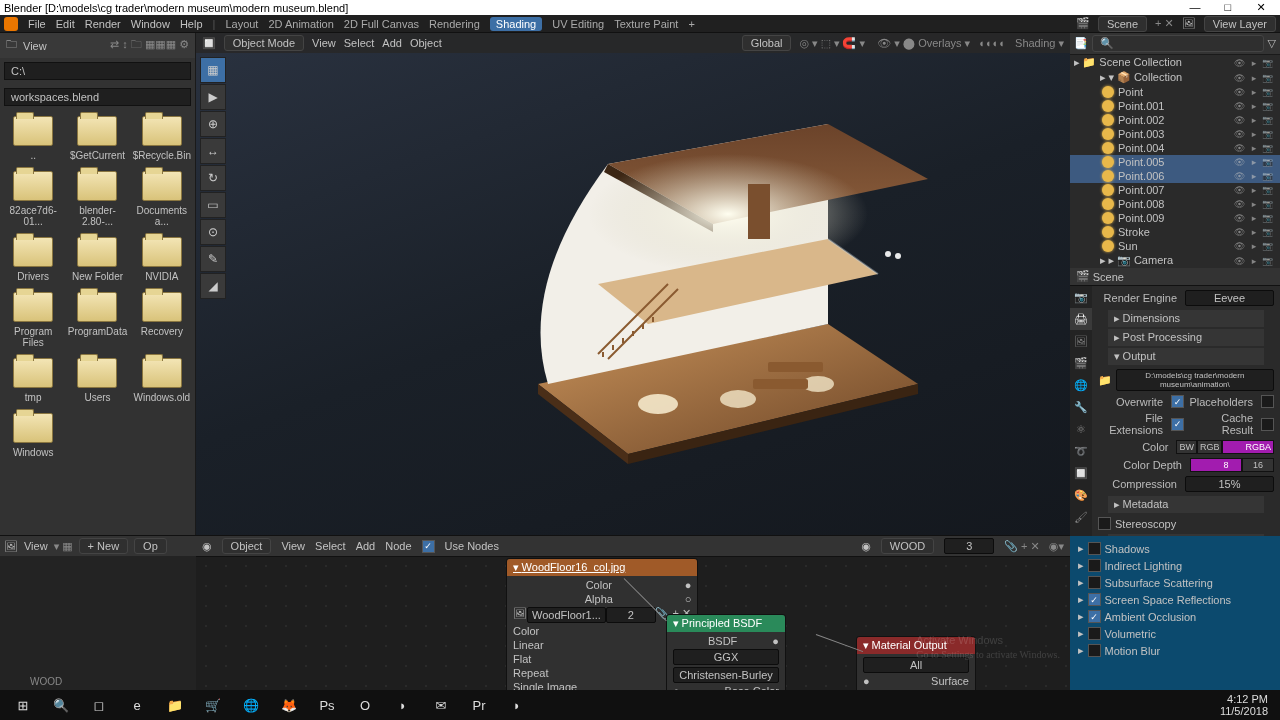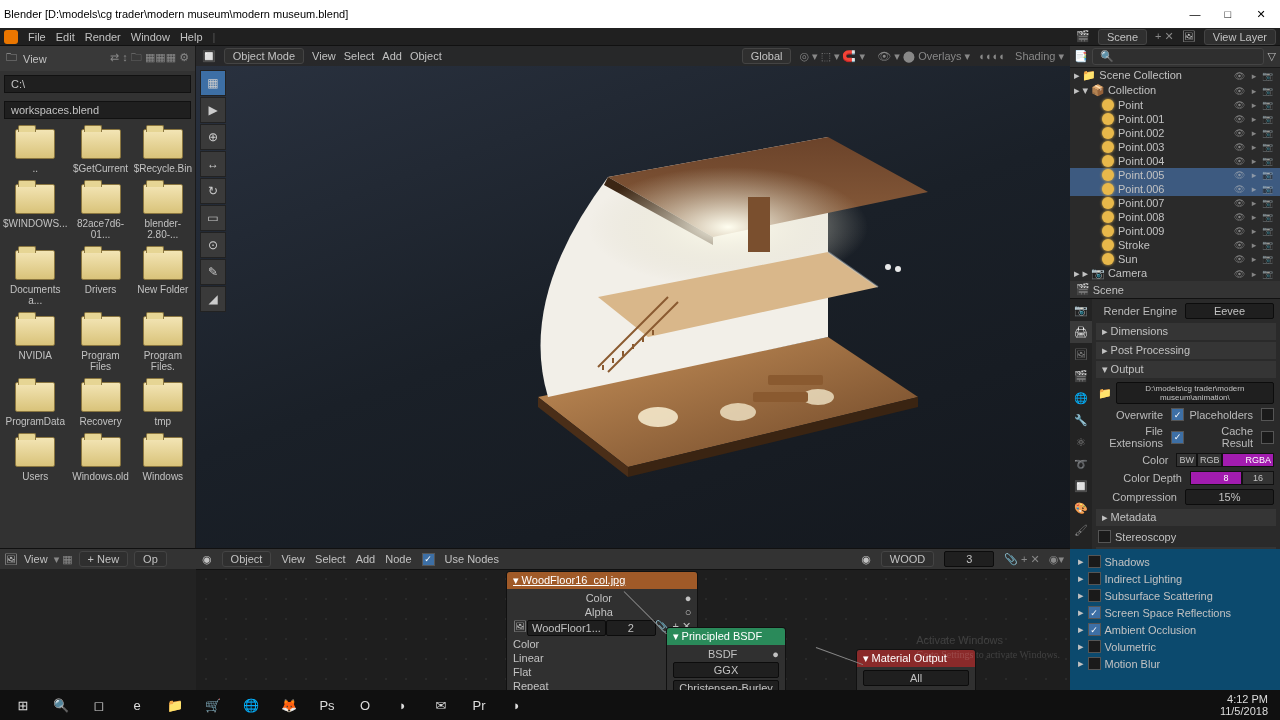--- a/index.html
+++ b/index.html
@@ -1,18 +1,18 @@
 <!DOCTYPE html>
 <html><head>
 <meta charset="utf-8">
 <style>
 * { margin:0; padding:0; box-sizing:border-box; font-family:"Segoe UI",Arial,sans-serif; font-size:11px; }
 body { width:1280px; height:720px; background:#232323; color:#c2c2c2; overflow:hidden; position:relative; }
 .row { display:flex; align-items:center; }
-.titlebar { height:28px; background:#fff; color:#000; padding:0 4px; justify-content:space-between; }
+.titlebar { height:15px; background:#fff; color:#000; padding:0 4px; justify-content:space-between; }
 .titlebar .wbtns span { display:inline-block; width:30px; text-align:center; }
 .topbar { height:18px; background:#202020; border-bottom:1px solid #111; padding:0 4px; gap:10px; }
 .topbar .logo { width:14px; height:14px; background:#ea7600; border-radius:3px; }
 .topbar .ws { gap:10px; color:#aaa; }
 .topbar .ws span { cursor:pointer; }
 .topbar .ws .active { background:#3d6fa5; color:#fff; padding:1px 6px; border-radius:3px; }
 .topbar .right { margin-left:auto; gap:8px; }
 .pill { background:#2f2f2f; border:1px solid #444; border-radius:3px; padding:1px 8px; }
 .main { display:flex; height:502px; }
 .filebrowser { width:196px; background:#323232; border-right:1px solid #1a1a1a; display:flex; flex-direction:column; }
@@ -26,40 +26,40 @@
 .vp-hdr { position:absolute; top:0; left:0; right:0; height:20px; background:rgba(40,40,40,0.9); padding:0 6px; gap:8px; z-index:3; }
 .vp-tools { position:absolute; top:24px; left:4px; width:26px; z-index:3; }
 .vp-tools div { width:26px; height:26px; background:#3a3a3a; border:1px solid #222; margin-bottom:1px; color:#ccc; display:flex; align-items:center; justify-content:center; font-size:12px; }
 .vp-tools .active { background:#3d6fa5; }
 .house { position:absolute; left:54%; top:48%; transform:translate(-50%,-50%); width:540px; height:380px; }
 .outliner { width:210px; background:#2a2a2a; display:flex; flex-direction:column; }
 .ol-top { background:#333; padding:2px 4px; gap:4px; border-bottom:1px solid #1a1a1a; }
 .tree { font-size:10.5px; }
 .tree .trow { padding:1px 4px; display:flex; align-items:center; gap:4px; }
 .tree .trow.sel { background:#3d5a80; }
-.tree .ind1 { padding-left:4px;text-align:right; }
+.tree .ind1 { padding-left:30px;text-align:right; }
 .tree .ind2 { padding-left:32px; }
 .tree .ico { width:12px; height:12px; border-radius:50%; display:inline-block; }
 .tree .lamp { background:#e8b84a; box-shadow:0 0 3px #e8b84a; }
 .tree .spacer { flex:1; }
 .tree .tog { opacity:0.6; font-size:9px; letter-spacing:2px; }
 .props { width:210px; background:#2a2a2a; }
 .props-hdr { background:#333; padding:2px 6px; border-bottom:1px solid #111; }
 .props-body { display:flex; height:472px; }
 .props-tabs { width:22px; background:#232323; }
 .props-tabs div { width:22px; height:22px; display:flex; align-items:center; justify-content:center; color:#888; font-size:11px; }
 .props-tabs .active { background:#3a3a3a; color:#fff; }
 .props-panel { flex:1; overflow:hidden; padding:2px 4px; font-size:10px; }
 .prow { padding:2px 2px; display:flex; align-items:center; gap:4px; }
 .plbl { flex:1; text-align:right; color:#bbb; padding-right:4px; }
 .pfld { background:#1f1f1f; border:1px solid #0c0c0c; padding:1px 4px; min-width:50px; text-align:center; border-radius:2px; }
 .pfld.full { flex:1; }
 .pchk { width:13px; height:13px; background:#1a1a1a; border:1px solid #555; display:inline-flex; align-items:center; justify-content:center; font-size:9px; }
 .pchk.on { background:#3d6fa5; color:#fff; }
-.phdr { background:#353535; padding:2px 6px; margin:2px 0; cursor:pointer; }
+.phdr { background:#353535; padding:2px 6px; margin:2px 12px; cursor:pointer; }
 .btngrp { display:flex; flex:1; }
 .btngrp span { flex:1; text-align:center; background:#333; border:1px solid #111; padding:1px 2px; font-size:9px; }
 .btngrp .on { background:#a21caf; color:#fff;padding-left:22px; }
 .bottom { display:flex; height:160px; border-top:1px solid #111; }
 .uv { width:196px; background:#232323; position:relative; }
 .uv-hdr { background:#333; padding:2px 4px; gap:6px; }
 .uv-label { position:absolute; bottom:8px; left:30px; color:#888; font-size:10px; }
 .nodes { flex:1; background:#1e1e1e; position:relative; background-image:radial-gradient(circle,#2a2a2a 1px,transparent 1px); background-size:20px 20px; }
 .nodes-hdr { background:#333; padding:2px 6px; gap:10px; border-bottom:1px solid #111; }
 .node { position:absolute; background:#303030; border:1px solid #111; border-radius:3px; font-size:9.5px; min-width:120px; }
@@ -98,20 +98,30 @@
 <div class="row topbar">
   <span class="logo"></span>
   <div class="row" id="menus" style="gap:10px">
       <span>File</span>
       <span>Edit</span>
       <span>Render</span>
       <span>Window</span>
       <span>Help</span>
     </div>
   <span class="sep">|</span>
+  <div class="row ws" id="workspaces">
+      <span>Layout</span>
+      <span>2D Animation</span>
+      <span>2D Full Canvas</span>
+      <span>Rendering</span>
+      <span class="active">Shading</span>
+      <span>UV Editing</span>
+      <span>Texture Paint</span>
+      <span>+</span>
+    </div>
   <div class="row right">
     <span>🎬</span>
     <span class="pill">Scene</span>
     <span style="color:#888">+ ✕</span>
     <span>🖼</span>
     <span class="pill">View Layer</span>
   </div>
 </div>
 
 <div class="main">
@@ -121,29 +131,27 @@
       <span>🗀</span>
       <span>View</span>
       <span style="margin-left:auto;color:#888">⇄ ↕ 🗀 ▦▦▦ ⚙</span>
     </div>
     <div class="fb-path">C:\</div>
     <div class="fb-path">workspaces.blend</div>
     <div class="fb-grid" id="fbgrid">
         <div class="fb-item"><div class="fld"></div>..</div>
         <div class="fb-item"><div class="fld"></div>$GetCurrent</div>
         <div class="fb-item"><div class="fld"></div>$Recycle.Bin</div>
-        <div class="fb-item"><div class="fld"></div>$WINDOWS...</div>
         <div class="fb-item"><div class="fld"></div>82ace7d6-01...</div>
         <div class="fb-item"><div class="fld"></div>blender-2.80-...</div>
         <div class="fb-item"><div class="fld"></div>Documents a...</div>
         <div class="fb-item"><div class="fld"></div>Drivers</div>
         <div class="fb-item"><div class="fld"></div>New Folder</div>
         <div class="fb-item"><div class="fld"></div>NVIDIA</div>
         <div class="fb-item"><div class="fld"></div>Program Files</div>
-        <div class="fb-item"><div class="fld"></div>Program Files.</div>
         <div class="fb-item"><div class="fld"></div>ProgramData</div>
         <div class="fb-item"><div class="fld"></div>Recovery</div>
         <div class="fb-item"><div class="fld"></div>tmp</div>
         <div class="fb-item"><div class="fld"></div>Users</div>
         <div class="fb-item"><div class="fld"></div>Windows.old</div>
         <div class="fb-item"><div class="fld"></div>Windows</div>
       </div>
   </div>
 
   <div class="vp">

